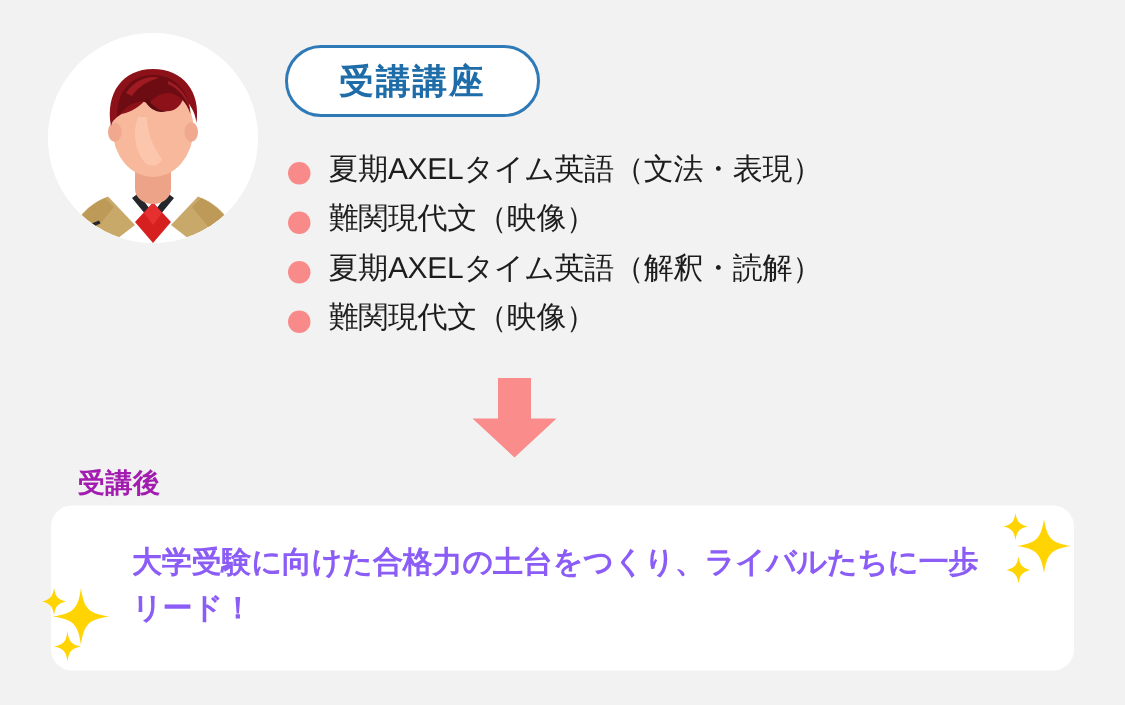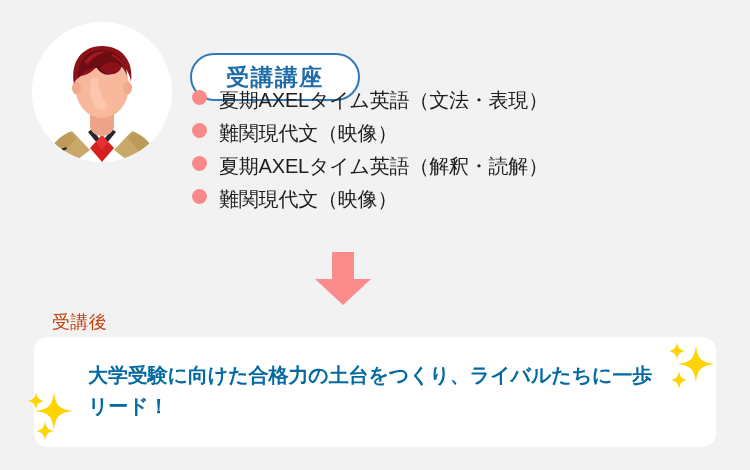--- a/index.html
+++ b/index.html
@@ -48,42 +48,41 @@
     top: 30px;
     width: 170px;
     height: 48px;
     border: 2px solid #2e7ab8;
     border-radius: 24px;
     background: #ffffff;
     display: flex;
     align-items: center;
     justify-content: center;
     box-sizing: border-box;
-    margin-top: 23px;
   }
   .badge-text {
     font-size: 23px;
     font-weight: bold;
     color: #1e6ca8;
     letter-spacing: 0.06em;
     line-height: 1;
   }
 
   
   .course-list {
     position: absolute;
     left: 192px;
     top: 90px;
     list-style: none;
     margin: 0;
     padding: 0;
   }
   .course-item {
     display: flex;
-    align-items: flex-start;
+    align-items: flex-end;
     height: 33px;
   }
   .course-dot {
     width: 15px;
     height: 15px;
     border-radius: 50%;
     background: #f98a8a;
     flex: 0 0 auto;
     margin-right: 12px;
   }
@@ -104,22 +103,22 @@
     height: 54px;
   }
   .arrow svg { display: block; }
 
   
   .after-label {
     position: absolute;
     left: 52px;
     top: 313px;
     font-size: 18px;
-    font-weight: normal;
-    color: #c2410c;
+    font-weight: bold;
+    color: #a21caf;
     letter-spacing: 0.02em;
     line-height: 1;
     z-index: 3;
   }
   .after-card {
     position: absolute;
     left: 34px;
     top: 337px;
     width: 682px;
     height: 110px;
@@ -127,21 +126,21 @@
     border-radius: 14px;
     z-index: 1;
   }
   .after-text {
     position: absolute;
     left: 88px;
     top: 360px;
     width: 580px;
     font-size: 20px;
     font-weight: bold;
-    color: #0369a1;
+    color: #8b5cf6;
     line-height: 1.55;
     letter-spacing: -0.005em;
     z-index: 2;
   }
 
   
   .sparkle-group { position: absolute; z-index: 4; }
   .sp-right { left: 664px; top: 340px; width: 56px; height: 56px; }
   .sp-left  { left: 28px;  top: 388px; width: 60px; height: 60px; }
   .sparkle-group svg { display: block; overflow: visible; }

